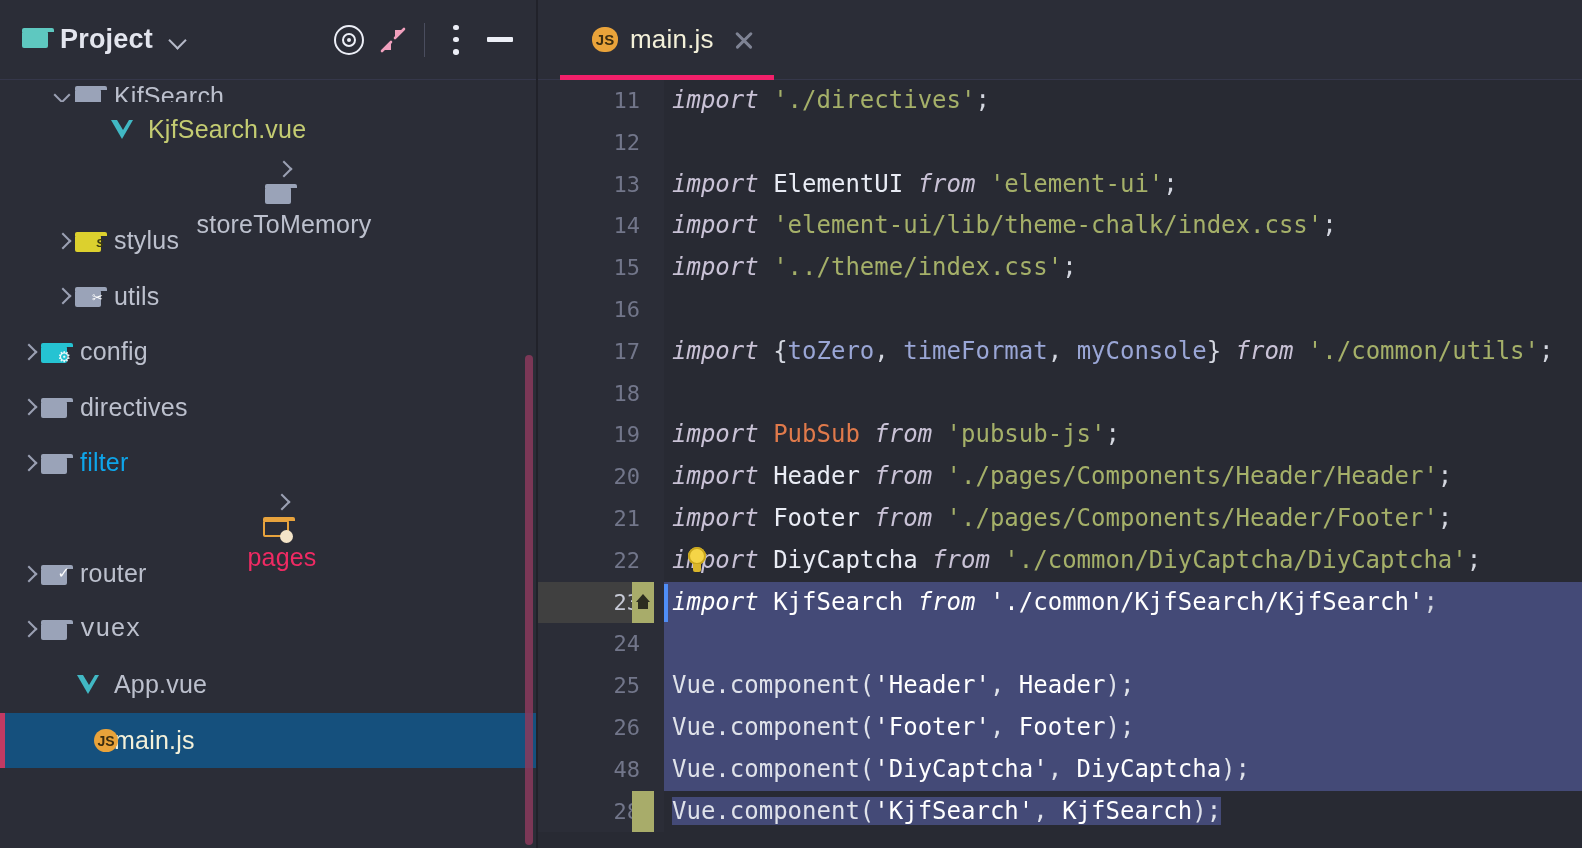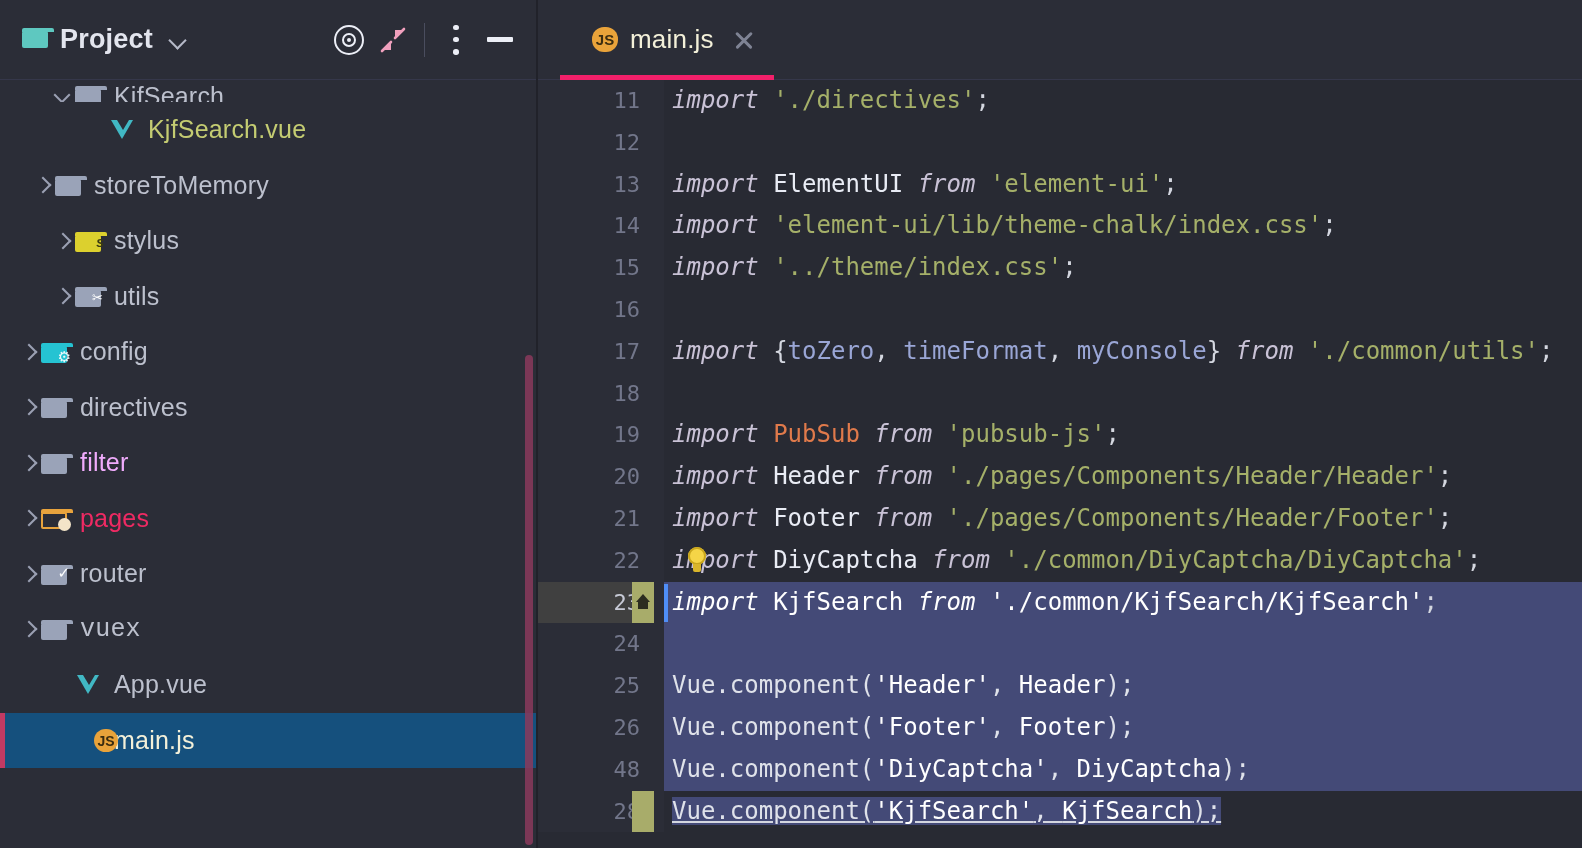--- a/index.html
+++ b/index.html
@@ -198,21 +198,21 @@
   .marker.bm .home2{
     position:absolute;left:6px;top:19px;width:10px;height:8px;background:#2c2d20;
   }
   .foldcol{ flex:0 0 10px; width:10px; height:41.8px; background:#2b2d37;}
   .ctext{
     position:relative; flex:1 1 auto; height:41.8px; line-height:41.8px;
     padding-left:8px; white-space:pre; color:#d4d7e0;
   }
   .cline.sel .ctext{ background:#444a77; }
   .cline.sel.partial .ctext{ background:transparent; }
-  .cline.sel.partial .ctext .selspan{ background:#444a77;text-decoration:underline; }
+  .cline.sel.partial .ctext .selspan{ background:#444a77; }
   .cline.sel .ctext .str,
   .cline.sel .ctext .kw,
   .cline.sel .ctext .id,
   .cline.sel .ctext .dot{ color:#ffffff; }
 
   .kw{ color:#c9c2d6; font-style:italic;}
   .id{ color:#e9ecf5; }
   .id2{ color:#9aa6d6; }
   .warn{ color:#e07a4b; }
   .str{ color:#a5b069; }
@@ -293,21 +293,21 @@
           </div>
           <div class="lbl" style="color: rgb(188, 192, 205);">KjfSearch</div>
         </div>
         <div class="row" style="padding-left: 86px;">
           <div class="arrow "></div>
           <div class="ic">
             <div class="vue"></div>
           </div>
           <div class="lbl" style="color: rgb(196, 204, 114);">KjfSearch.vue</div>
         </div>
-        <div class="row" style="padding-left: 32px;">
+        <div class="row" style="padding-left: 32px; flex-direction: column;">
           <div class="arrow r"></div>
           <div class="ic">
             <div class="folder f-gray">
               <div class="tab"></div>
               <div class="body"></div>
             </div>
           </div>
           <div class="lbl" style="color: rgb(188, 192, 205);">storeToMemory</div>
         </div>
         <div class="row" style="padding-left: 52px;">
@@ -354,23 +354,23 @@
           <div class="lbl" style="color: rgb(188, 192, 205);">directives</div>
         </div>
         <div class="row" style="padding-left: 18px;">
           <div class="arrow r"></div>
           <div class="ic">
             <div class="folder f-gray">
               <div class="tab"></div>
               <div class="body"></div>
             </div>
           </div>
-          <div class="lbl" style="color: #f0abfc;">filter</div>
-        </div>
-        <div class="row" style="padding-left: 18px;">
+          <div class="lbl" style="color: #0ea5e9;">filter</div>
+        </div>
+        <div class="row" style="padding-left: 28px; flex-direction: column;">
           <div class="arrow r"></div>
           <div class="ic">
             <div class="folder f-orange">
               <div class="tab"></div>
               <div class="body"></div>
             </div>
             <span style="position:absolute;right:-1px;bottom:0px;width:13px;height:13px;border-radius:50%;background:#f3e4c8;"></span>
           </div>
           <div class="lbl" style="color: rgb(239, 42, 99);">pages</div>
         </div>

